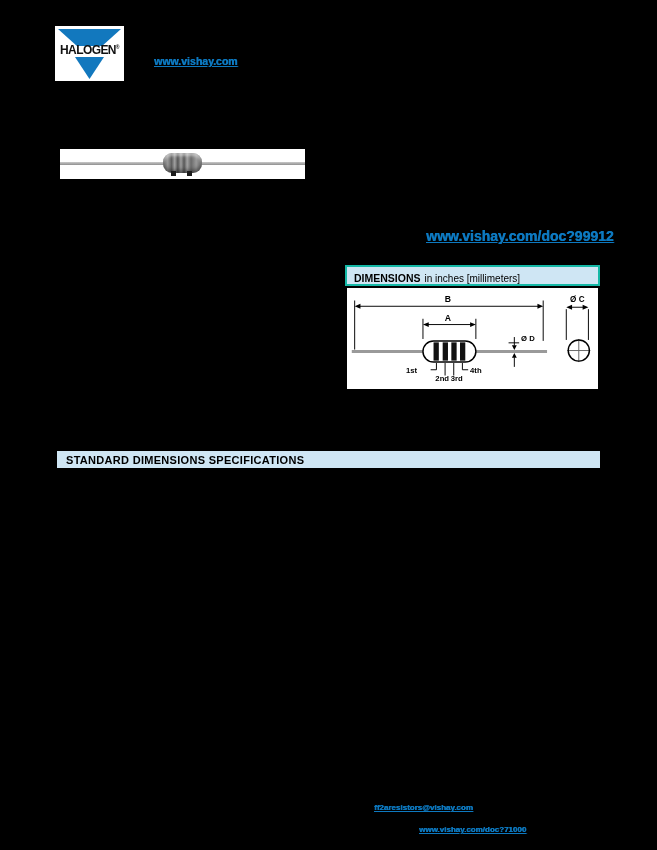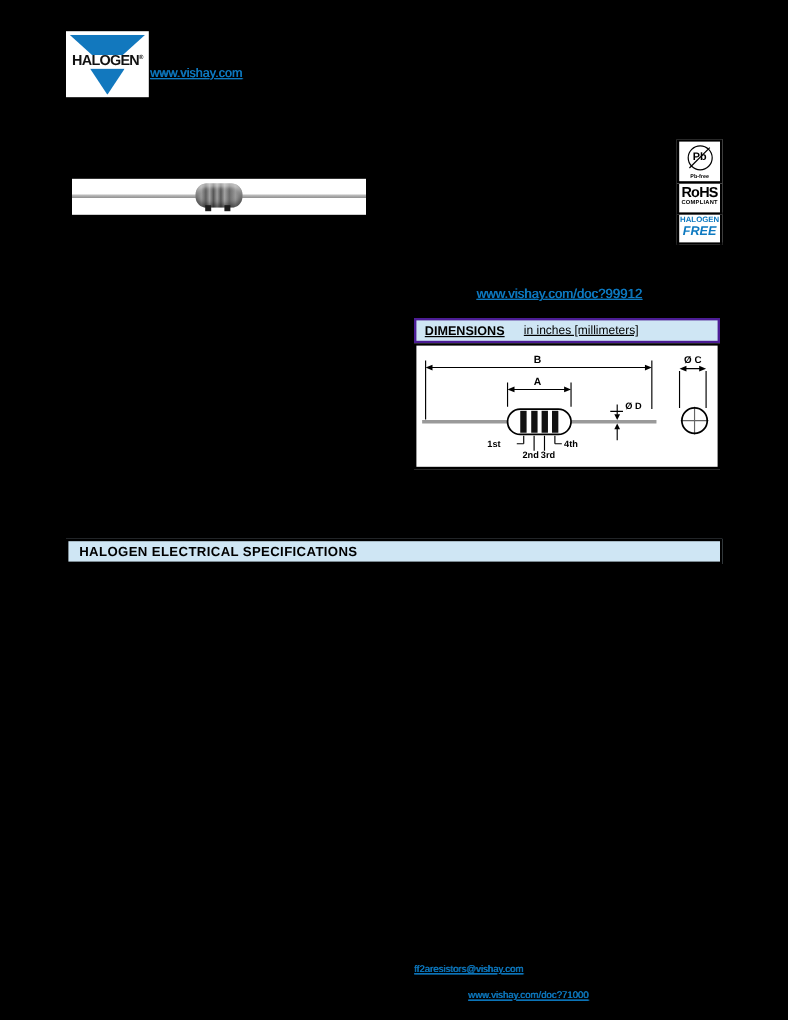--- a/index.html
+++ b/index.html
@@ -9,22 +9,22 @@
   
   .logo{position:absolute;left:55px;top:26px;width:69px;height:55px;background:#fff;}
   .logo .tri-top{position:absolute;left:3px;top:3px;width:63px;height:17px;background:#1278be;
     clip-path:polygon(0 0,100% 0,70% 100%,30% 100%);}
   .logo .brand{position:absolute;left:0;top:17px;width:100%;text-align:center;
     font-size:12px;font-weight:bold;letter-spacing:-0.6px;color:#111;}
   .logo .brand .reg{font-size:5px;vertical-align:super;}
   .logo .tri-bottom{position:absolute;left:20px;top:31px;width:29px;height:22px;background:#1278be;
     clip-path:polygon(0 0,100% 0,50% 100%);}
 
-  a.blue-link{color:#0d79c0;text-decoration:underline;font-weight:normal;
-    text-shadow:0.5px 0 0 currentColor;cursor:pointer;}
+  a.blue-link{color:#0d79c0;text-decoration:underline;font-weight:bold;
+    text-shadow:0.5px 0 0 currentColor;cursor:pointer;margin-left:29px;}
   .site-link{position:absolute;left:125px;top:55px;font-size:10.5px;}
 
   
   .photo-band{position:absolute;left:60px;top:149px;width:245px;height:30px;background:#fff;}
   .photo-lead{position:absolute;left:0;top:13px;width:100%;height:3px;
     background:linear-gradient(#c9c9c9,#8f8f8f);}
   .photo-body{position:absolute;left:103px;top:4px;width:39px;height:20px;border-radius:9px;
     background:linear-gradient(90deg,#7e7e7e 0%,#9b9b9b 12%,#5f5f5f 22%,#a0a0a0 30%,
       #565656 38%,#9d9d9d 46%,#585858 54%,#a2a2a2 62%,#6a6a6a 72%,#999 85%,#777 100%);
     box-shadow:inset 0 -3px 4px rgba(0,0,0,.45), inset 0 3px 3px rgba(255,255,255,.5);}
@@ -43,28 +43,28 @@
     transform:rotate(-45deg);}
   .pb-label{font-size:4.5px;font-weight:bold;color:#000;margin-top:2px;}
   .badge.rohs{height:26px;padding-top:1px;}
   .rohs-title{font-size:12px;font-weight:800;letter-spacing:-0.6px;color:#000;line-height:13px;}
   .rohs-sub{font-size:4.8px;font-weight:bold;color:#000;letter-spacing:0.2px;}
   .badge.halogen{height:25px;padding-top:1px;}
   .hal-1{font-size:6.5px;font-weight:bold;color:#0d79c0;line-height:8px;}
   .hal-2{font-size:10.5px;font-weight:bold;font-style:italic;color:#0d79c0;line-height:11px;}
 
   
-  .doc-link{position:absolute;left:397px;top:239px;font-size:11px;}
+  .doc-link{position:absolute;left:397px;top:228px;font-size:14px;}
 
   
   .dim-header{position:absolute;left:345px;top:265px;width:255px;height:21px;box-sizing:border-box;
-    background:#cfe6f4;border:2px solid #4c1d95;font-size:10px;color:#000;
-    display:flex;align-items:center;padding-left:7px;text-decoration:underline;}
+    background:#cfe6f4;border:2px solid #14b8a6;font-size:10px;color:#000;
+    display:flex;align-items:flex-end;padding-left:7px;}
   .dim-header b{font-size:10.5px;}
-  .dim-header .sub{margin-left:16px;}
+  .dim-header .sub{margin-left:4px;}
   .dim-drawing{position:absolute;left:345px;top:286px;width:255px;height:105px;
     background:#fff;border:2px solid #000;box-sizing:border-box;}
   .dim-drawing text{font-family:"Liberation Sans",sans-serif;font-weight:bold;fill:#000;}
 
   
   .spec-header{position:absolute;left:55px;top:449px;width:547px;height:21px;box-sizing:border-box;
     background:#cfe6f4;border:2px solid #000;font-size:11px;font-weight:bold;color:#000;
     letter-spacing:0.3px;display:flex;align-items:center;padding-left:9px;}
 
   
@@ -83,37 +83,20 @@
   </div>
   <a class="blue-link site-link">www.vishay.com</a>
 
   <div class="photo-band">
     <div class="photo-lead"></div>
     <div class="photo-body"></div>
     <div class="photo-mark m1"></div>
     <div class="photo-mark m2"></div>
   </div>
 
-  <div class="badges">
-    <div class="badge pb">
-      <div class="pb-circle">
-        <div class="pb-text">Pb</div>
-        <div class="pb-slash"></div>
-      </div>
-      <div class="pb-label">Pb-free</div>
-    </div>
-    <div class="badge rohs">
-      <div class="rohs-title">RoHS</div>
-      <div class="rohs-sub">COMPLIANT</div>
-    </div>
-    <div class="badge halogen">
-      <div class="hal-1">HALOGEN</div>
-      <div class="hal-2">FREE</div>
-    </div>
-  </div>
 
   <a class="blue-link doc-link">www.vishay.com/doc?99912</a>
 
   <div class="dim-header">
     <b>DIMENSIONS</b>
     <span class="sub">in inches [millimeters]</span>
   </div>
 
   <svg class="dim-drawing" viewBox="0 0 255 105">
 
@@ -176,19 +159,19 @@
       <line x1="117" y1="78" x2="117" y2="85"></line>
         <line x1="117" y1="85" x2="123" y2="85"></line>
     </g>
     <text x="70" y="88" font-size="8" text-anchor="end">1st</text>
     <text x="96" y="97" font-size="8" text-anchor="middle">2nd</text>
     <text x="111" y="97" font-size="8" text-anchor="middle">3rd</text>
     <text x="125" y="88" font-size="8">4th</text>
   </svg>
 
   <div class="spec-header">
-    <span>HALOGEN ELECTRICAL SPECIFICATIONS</span>
+    <span>STANDARD DIMENSIONS SPECIFICATIONS</span>
   </div>
 
   <a class="blue-link contact-link">ff2aresistors@vishay.com</a>
   <a class="blue-link disclaimer-link">www.vishay.com/doc?71000</a>
 
 </div>
 
 </body></html>

